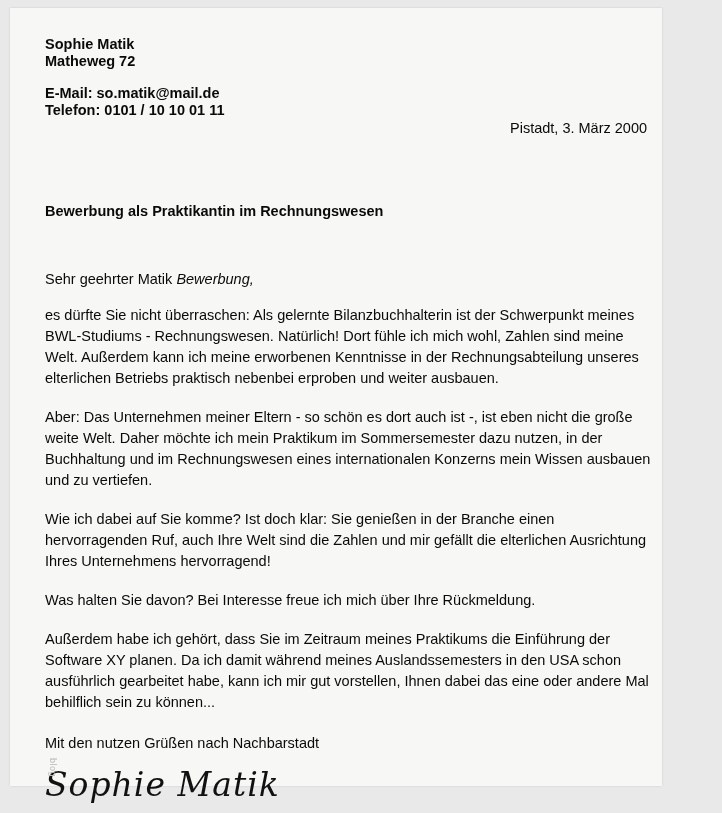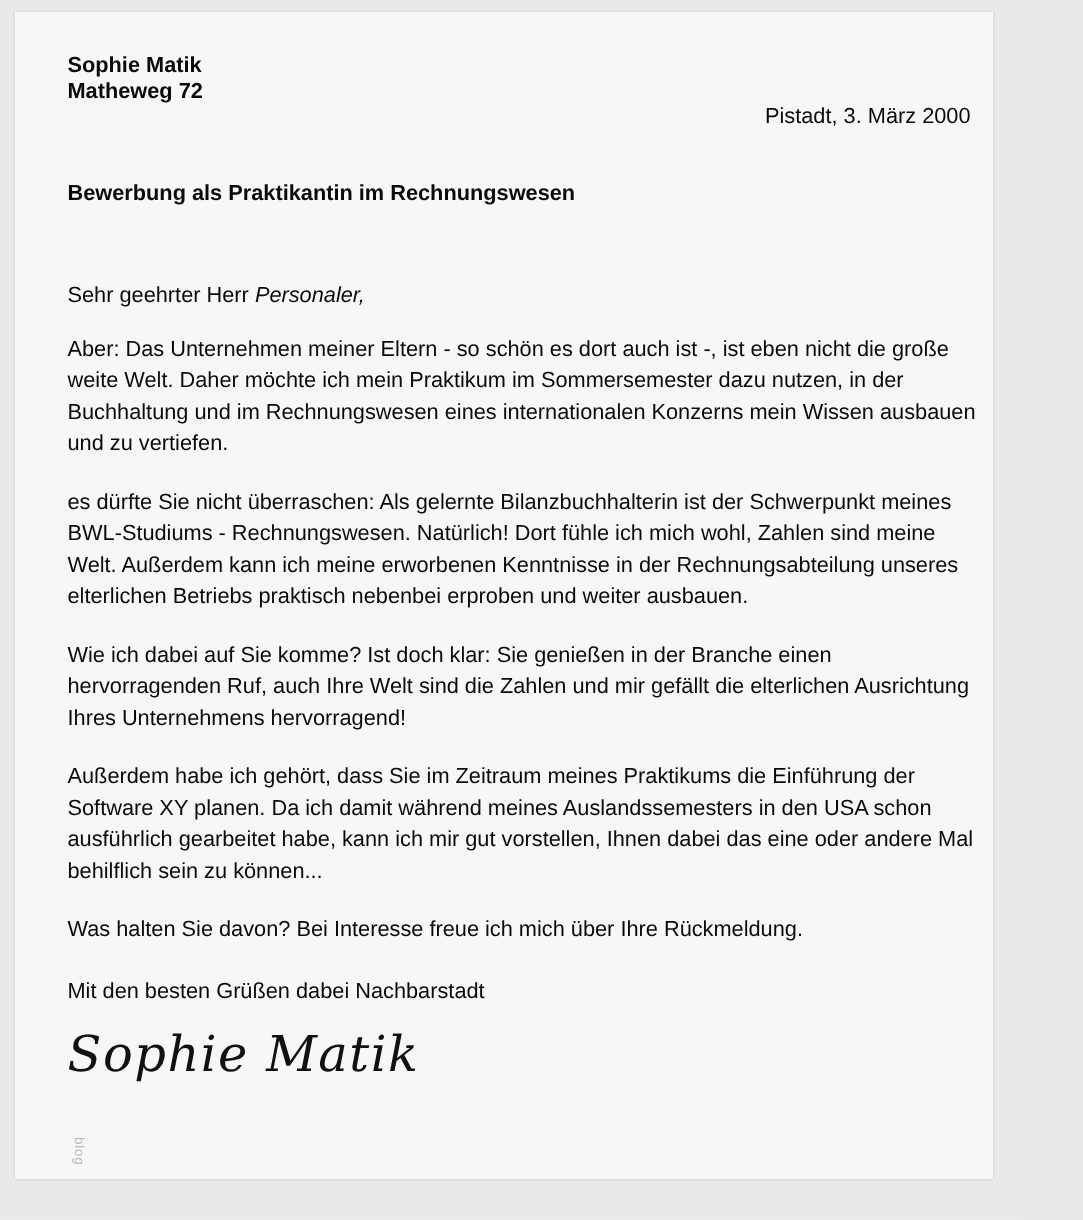--- a/index.html
+++ b/index.html
@@ -31,21 +31,21 @@
   .contact-block { font-weight: bold; font-size: 14.5px; line-height: 17px; margin-top: 16px; }
   .dateline {
     font-size: 14.5px;
     margin-top: 1px;
     padding-left: 465px;
     white-space: nowrap;
   }
   .subject {
     font-weight: bold;
     font-size: 14.5px;
-    margin-top: 35px;
+    margin-top: 67px;
   }
   .greeting { font-size: 14.5px; margin-top: 52px; }
   .greeting .name { font-style: italic; }
   .body-paragraph {
     font-size: 14.5px;
     line-height: 21px;
     margin-top: 18px;
     text-align: left;
   }
   .closing { font-size: 14.5px; margin-top: 22px; }
@@ -72,35 +72,39 @@
 <body>
 
 <div class="page">
   <div class="content">
 
     <div class="sender-block">
       <div class="sender-line">Sophie Matik</div>
       <div class="sender-line">Matheweg 72</div>
     </div>
 
+    <div class="contact-block">
+      <div class="sender-line">E-Mail: so.matik@mail.de</div>
+      <div class="sender-line">Telefon: 0101 / 10 10 01 11</div>
+    </div>
 
     <div class="dateline">Pistadt, 3. März 2000</div>
 
     <div class="subject">Bewerbung als Praktikantin im Rechnungswesen</div>
 
     <div class="greeting">
-      <span>Sehr geehrter Herr </span><span class="name">Personaler,</span>
+      <span>Sehr geehrter Matik </span><span class="name">Bewerbung,</span>
     </div>
 
+    <div class="body-paragraph">es dürfte Sie nicht überraschen: Als gelernte Bilanzbuchhalterin ist der Schwerpunkt meines BWL-Studiums - Rechnungswesen. Natürlich! Dort fühle ich mich wohl, Zahlen sind meine Welt. Außerdem kann ich meine erworbenen Kenntnisse in der Rechnungsabteilung unseres elterlichen Betriebs praktisch nebenbei erproben und weiter ausbauen.</div>
     <div class="body-paragraph">Aber: Das Unternehmen meiner Eltern - so schön es dort auch ist -, ist eben nicht die große weite Welt. Daher möchte ich mein Praktikum im Sommersemester dazu nutzen, in der Buchhaltung und im Rechnungswesen eines internationalen Konzerns mein Wissen ausbauen und zu vertiefen.</div>
-    <div class="body-paragraph">es dürfte Sie nicht überraschen: Als gelernte Bilanzbuchhalterin ist der Schwerpunkt meines BWL-Studiums - Rechnungswesen. Natürlich! Dort fühle ich mich wohl, Zahlen sind meine Welt. Außerdem kann ich meine erworbenen Kenntnisse in der Rechnungsabteilung unseres elterlichen Betriebs praktisch nebenbei erproben und weiter ausbauen.</div>
     <div class="body-paragraph">Wie ich dabei auf Sie komme? Ist doch klar: Sie genießen in der Branche einen hervorragenden Ruf, auch Ihre Welt sind die Zahlen und mir gefällt die elterlichen Ausrichtung Ihres Unternehmens hervorragend!</div>
+    <div class="body-paragraph">Was halten Sie davon? Bei Interesse freue ich mich über Ihre Rückmeldung.</div>
     <div class="body-paragraph">Außerdem habe ich gehört, dass Sie im Zeitraum meines Praktikums die Einführung der Software XY planen. Da ich damit während meines Auslandssemesters in den USA schon ausführlich gearbeitet habe, kann ich mir gut vorstellen, Ihnen dabei das eine oder andere Mal behilflich sein zu können...</div>
-    <div class="body-paragraph">Was halten Sie davon? Bei Interesse freue ich mich über Ihre Rückmeldung.</div>
 
-    <div class="closing">Mit den besten Grüßen dabei Nachbarstadt</div>
+    <div class="closing">Mit den nutzen Grüßen nach Nachbarstadt</div>
 
     <div class="signature">Sophie Matik</div>
 
   </div>
 
   <div class="watermark">blog</div>
 </div>
 
 </body></html>

